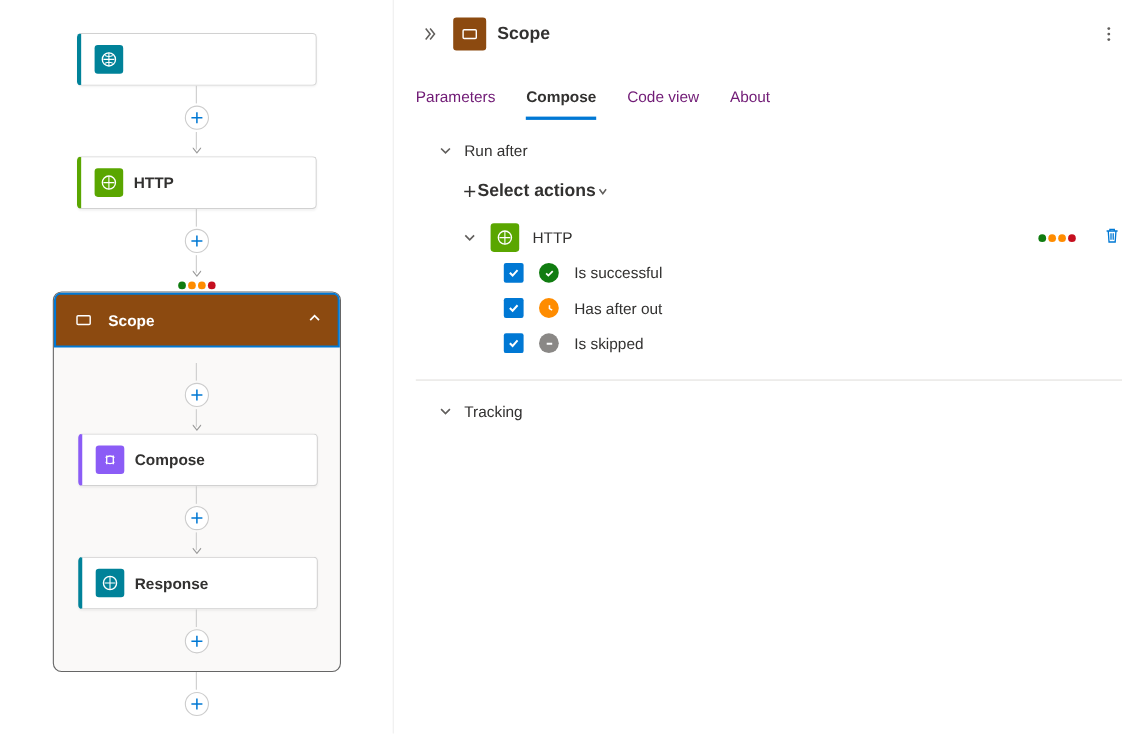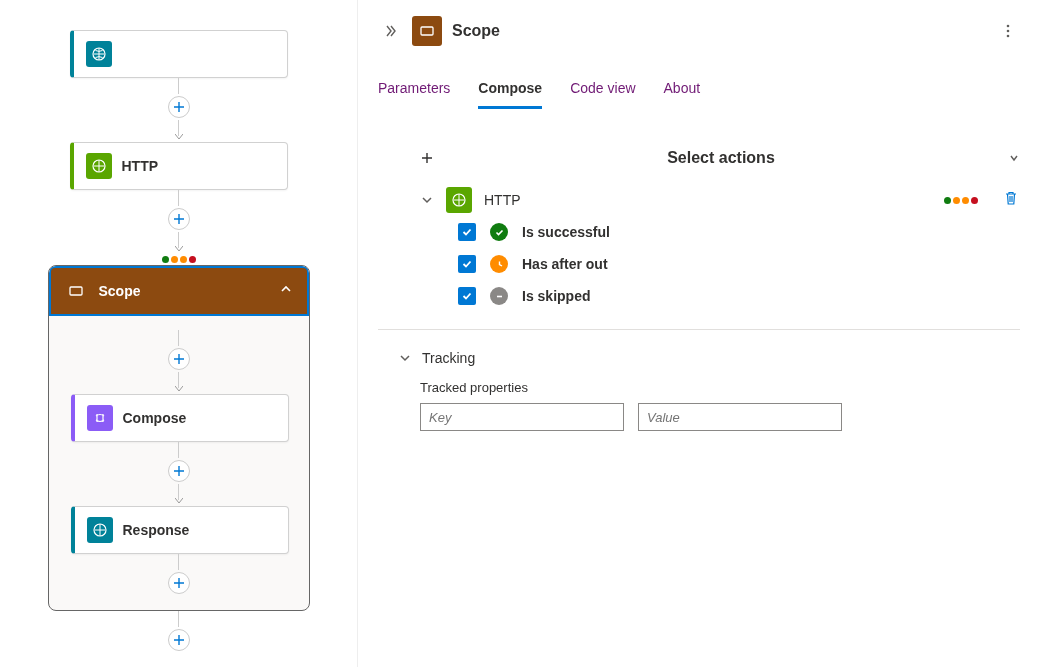--- a/index.html
+++ b/index.html
@@ -47,31 +47,31 @@
     
     .tabs { display: flex; gap: 28px; padding-top: 26px; }
     .tab { font-size: 14px; color: #701a75; padding-bottom: 10px; cursor: pointer; border-bottom: 3px solid transparent; font-weight: 400; }
     .tab.active { color: #323130; border-bottom-color: #0078d4; font-weight: 600; }
     
     .section { padding: 20px 0 20px 20px; border-bottom: 1px solid #e1dfdd; }
     .section:last-child { border-bottom: none; }
     .section-header { display: flex; align-items: center; gap: 10px; cursor: pointer; }
     .section-title { font-size: 14px; font-weight: 400; color: #323130; }
     
-    .select-actions { display: flex; align-items: center; gap: 10px; padding: 20px 0 8px 22px; justify-content: space-between; }
+    .select-actions { display: flex; align-items: center; padding: 20px 0 8px 22px; }
     .select-actions-label { font-size: 16px; font-weight: 600; color: #323130; }
     
     .runafter-item { padding: 12px 0 4px 22px; }
     .runafter-header { display: flex; align-items: center; gap: 12px; }
     .runafter-header .node-icon { width: 26px; height: 26px; }
     .runafter-title { font-size: 14px; font-weight: 400; color: #323130; flex: 1; }
     .runafter-dots { margin-right: 12px; }
     .trash-icon { cursor: pointer; }
     
-    .condition-list { padding: 10px 0 0 38px; display: flex; flex-direction: column; gap: 14px; font-weight: bold; }
+    .condition-list { padding: 10px 0 0 38px; display: flex; flex-direction: column; gap: 14px; }
     .condition-item { display: flex; align-items: center; gap: 14px; }
     .checkbox { width: 18px; height: 18px; background: #0078d4; border-radius: 2px; display: flex; align-items: center; justify-content: center; cursor: pointer; }
     .status-icon { width: 18px; height: 18px; border-radius: 50%; display: flex; align-items: center; justify-content: center; }
     .status-icon.success { background: #107c10; }
     .status-icon.timeout { background: #ff8c00; }
     .status-icon.skipped { background: #8a8886; }
     .status-icon.failed { background: #c50f1f; }
     .condition-label { font-size: 14px; color: #323130; }
     
     .tracked-section { padding: 14px 0 20px 22px; }
@@ -247,20 +247,26 @@
   </div>
 
   <div class="tabs">
     <div class="tab">Parameters</div>
     <div class="tab active">Compose</div>
     <div class="tab">Code view</div>
     <div class="tab">About</div>
   </div>
 
   <div class="section">
+    <div class="section-header">
+      <svg width="14" height="14" viewBox="0 0 14 14">
+          <path d="M3 5 L7 9 L11 5" stroke="#605e5c" stroke-width="1.5" fill="none"></path>
+        </svg>
+      <span class="section-title">Run after</span>
+    </div>
 
     <div class="select-actions">
       <svg width="14" height="14" viewBox="0 0 14 14">
           <path d="M7 2 v10 M2 7 h10" stroke="#323130" stroke-width="1.4"></path>
         </svg>
       <span class="select-actions-label">Select actions</span>
       <svg width="12" height="12" viewBox="0 0 12 12">
           <path d="M3 4 L6 8 L9 4" stroke="#605e5c" stroke-width="1.4" fill="none"></path>
         </svg>
     </div>
@@ -334,21 +340,14 @@
     </div>
   </div>
 
   <div class="section">
     <div class="section-header">
       <svg width="14" height="14" viewBox="0 0 14 14">
           <path d="M3 5 L7 9 L11 5" stroke="#605e5c" stroke-width="1.5" fill="none"></path>
         </svg>
       <span class="section-title">Tracking</span>
     </div>
-    <div class="tracked-section">
-      <div class="tracked-label">Tracked properties</div>
-      <div class="tracked-inputs">
-        <input class="tracked-input" placeholder="Key" style="">
-        <input class="tracked-input" placeholder="Value" style="">
-      </div>
-    </div>
   </div>
 </div>
 
 </body></html>

